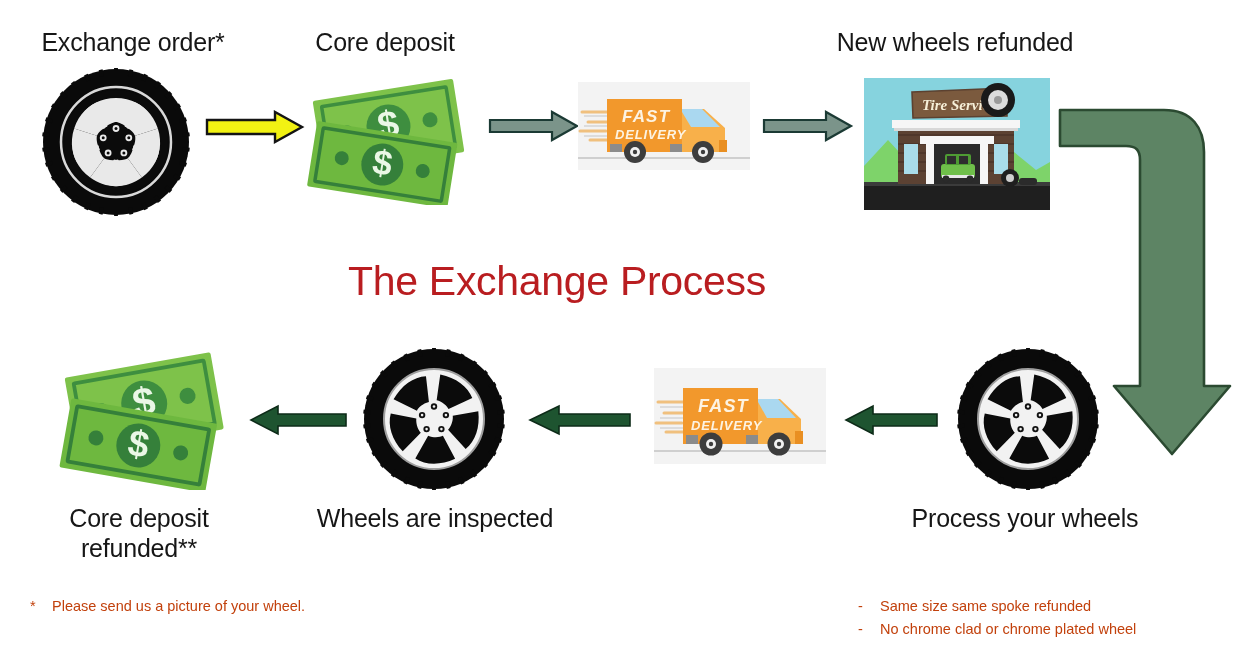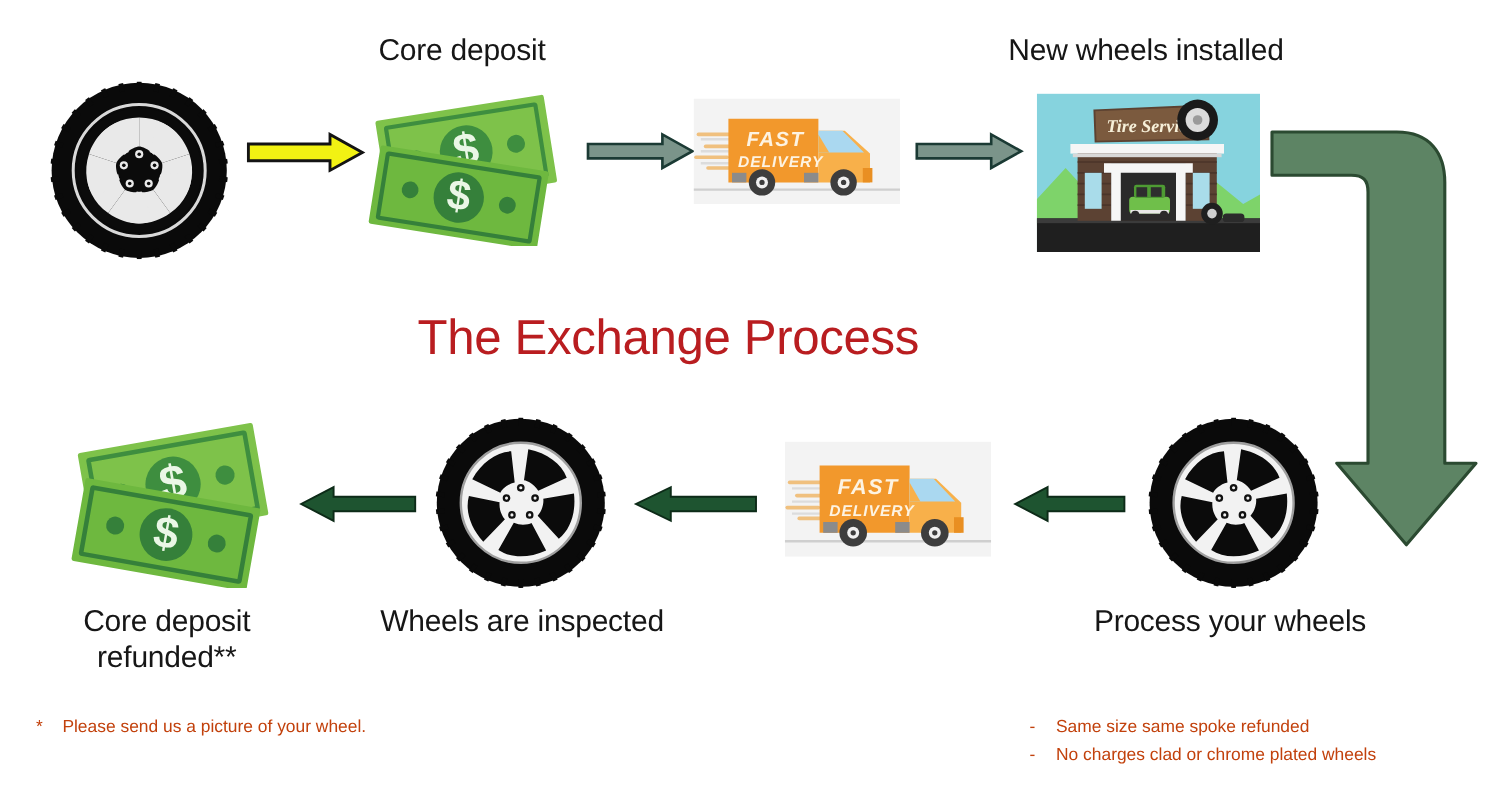--- a/index.html
+++ b/index.html
@@ -70,24 +70,25 @@
 
   
   .arrow { position: absolute; }
   .arrow svg { display: block; }
 </style>
 </head>
 <body>
 
 <div id="canvas">
 
+  <div class="abs step-label" style="left:13px; top:28px; width:240px;">Exchange order*</div>
 
   <div class="abs step-label" style="left:275px; top:28px; width:220px;">Core deposit</div>
 
-  <div class="abs step-label" style="left:800px; top:28px; width:310px;">New wheels installed</div>
+  <div class="abs step-label" style="left:800px; top:28px; width:310px;">New wheels refunded</div>
 
   <div class="wheel" style="left:36px; top:68px;">
     <svg width="160" height="148" viewBox="0 0 160 148">
       <defs>
         <clipPath id="tireClipA">
             <circle cx="80" cy="74" r="74"></circle>
           </clipPath>
       </defs>
 
       <g>
@@ -538,17 +539,17 @@
     <div class="footnote">
       <span class="mk">*</span><span>Please send us a picture of your wheel.</span>
     </div>
   </div>
 
   <div class="abs" style="left:858px; top:595px;">
     <div class="footnote">
       <span class="mk">-</span><span>Same size same spoke refunded</span>
     </div>
     <div class="footnote">
-      <span class="mk">-</span><span>No charges clad or chrome plated wheels</span>
+      <span class="mk">-</span><span>No chrome clad or chrome plated wheel</span>
     </div>
   </div>
 
 </div>
 
 </body></html>

